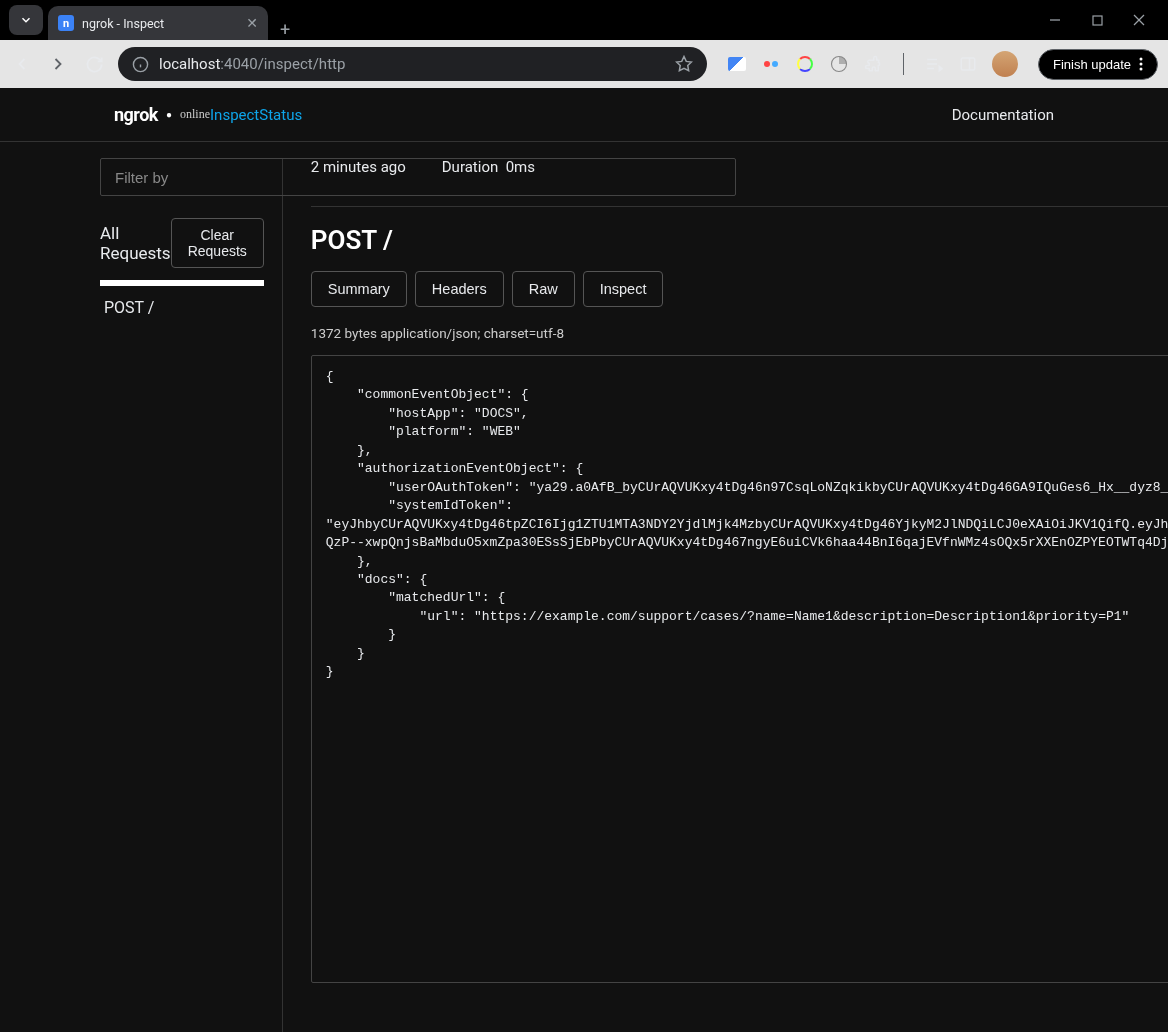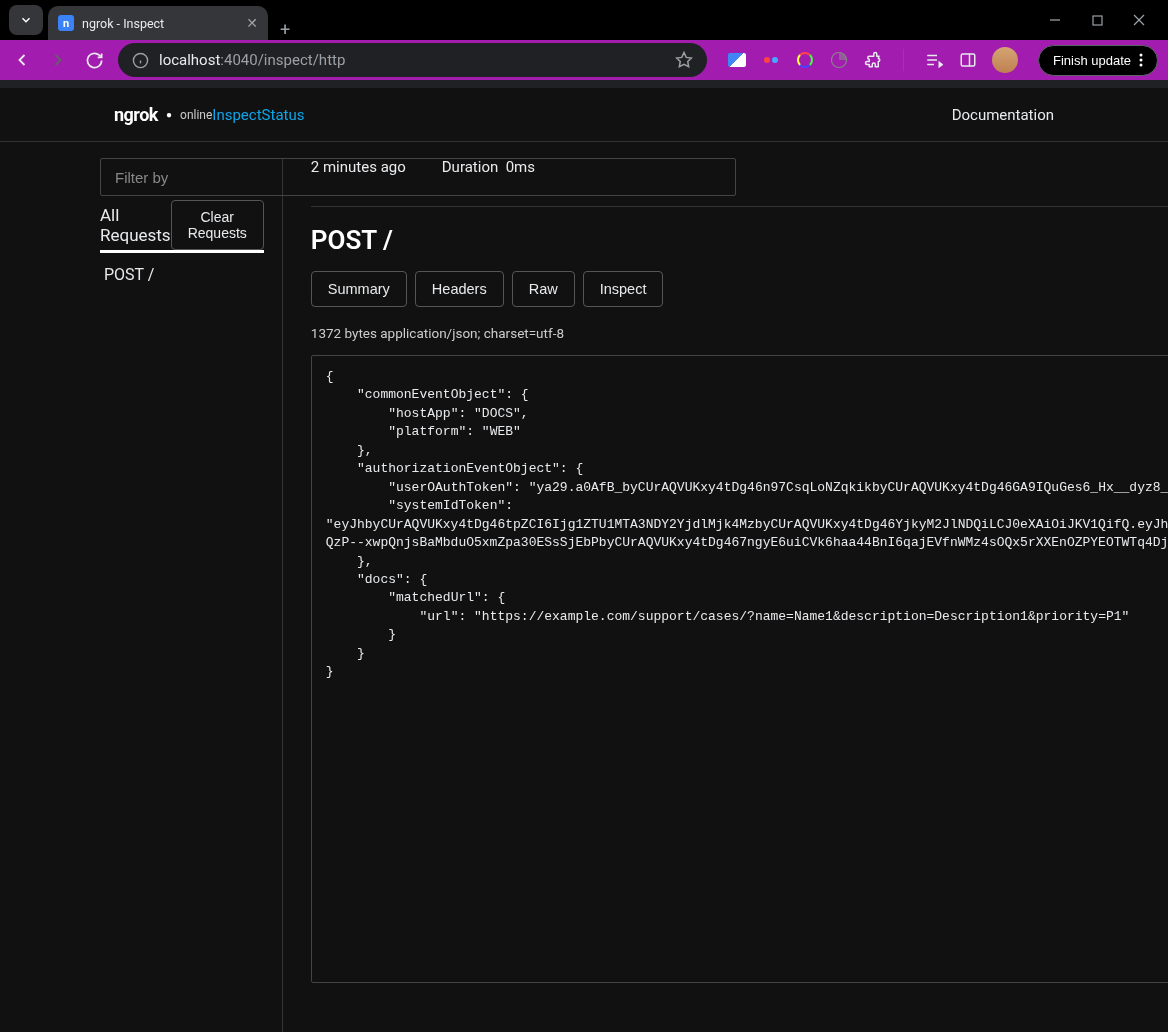--- a/index.html
+++ b/index.html
@@ -66,22 +66,22 @@
       display: flex;
       gap: 24px;
       padding-right: 20px;
       color: #9aa0a6;
       font-size: 14px;
       height: 40px;
       align-items: center;
     }
     .win-btn { cursor: pointer; display:flex; align-items:center; justify-content:center; width:18px; height:18px; }
     .address-bar {
-      height: 40px;
-      background: #a21caf;
+      height: 48px;
+      background: #e5e5e5;
       display: flex;
       align-items: center;
       padding: 0 10px;
       gap: 12px;
     }
     .nav-icon {
       color: #e8eaed;
       width: 24px;
       height: 24px;
       display: flex;
@@ -135,21 +135,21 @@
     }
     .app-header {
       height: 54px;
       display: flex;
       align-items: center;
       padding: 0 114px 0 114px;
       border-bottom: 1px solid #333;
     }
     .brand { font-weight: bold; font-size: 18px; color: #fff; letter-spacing: -0.5px; }
     .status-dot { color: #fff; font-size: 10px; padding: 0 8px; }
-    .online-badge { font-size: 12px; color: #ccc; }
+    .online-badge { font-size: 12px; color: #ccc; font-family: Liberation Serif, serif; }
     .nav-link { font-size: 15px; color: #0ea5e9; cursor: pointer; }
     .spacer { flex: 1; }
     .doc-link { font-size: 15px; color: #e8eaed; cursor: pointer; }
     .app-body {
       display: flex;
       height: calc(100% - 54px);
       padding: 16px 100px 0 100px;
       gap: 0;
     }
     .left-pane { width: 470px; padding-right: 18px; border-right: 1px solid #333;}
@@ -162,23 +162,23 @@
       padding: 12px 14px;
       color: #e8eaed;
       font-size: 15px;
       border-radius: 2px;
     }
     .filter-input::placeholder { color: #888; }
     .req-header {
       display: flex;
       align-items: center;
       justify-content: space-between;
-      margin-top: 4px;
-      padding-bottom: 0;
-      border-bottom: 3px solid #ffffff;
+      margin-top: 22px;
+      padding-bottom: 12px;
+      border-bottom: 6px solid #ffffff;
     }
     .req-title { font-size: 17px; color: #e8eaed; }
     .clear-btn {
       background: transparent;
       border: 1px solid #555;
       color: #e8eaed;
       padding: 8px 16px;
       font-size: 14px;
       border-radius: 4px;
       cursor: pointer;

